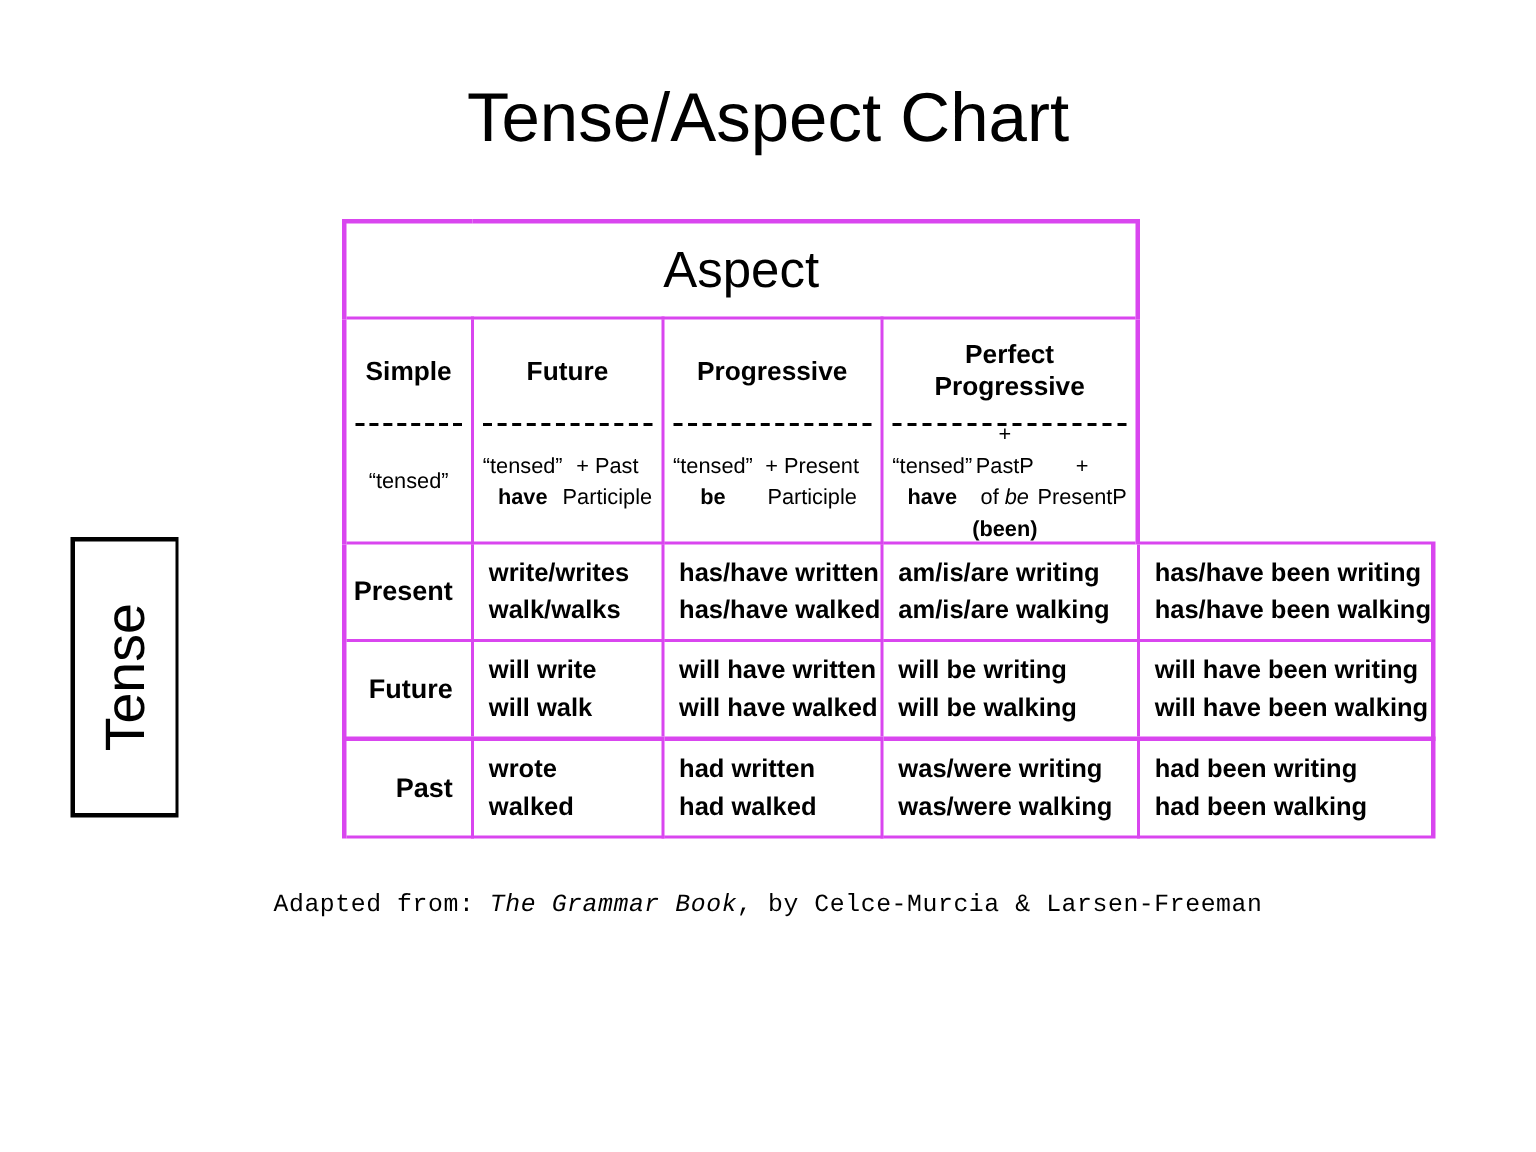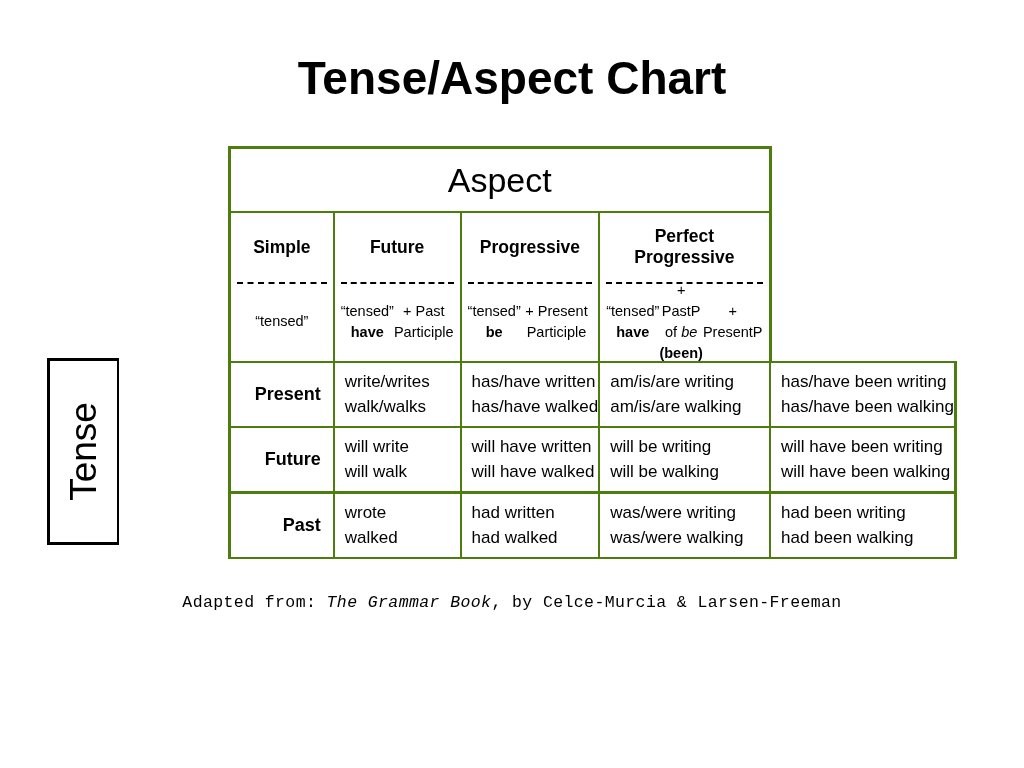--- a/index.html
+++ b/index.html
@@ -17,21 +17,21 @@
   }
 
   
   #page-title {
     position: absolute;
     left: 0;
     top: 55px;
     width: 1024px;
     text-align: center;
     font-size: 46px;
-    font-weight: 700;
+    font-weight: 400;
     letter-spacing: 0px;
     line-height: 1;
   }
 
   
   #tense-block {
     position: absolute;
     left: 47px;
     top: 358px;
     width: 72px;
@@ -57,21 +57,21 @@
   #chart-table {
     position: absolute;
     left: 228px;
     top: 146px;
     width: 729px;
     border-collapse: collapse;
     background: #fff;
     z-index: 1;
   }
   #chart-table td {
-    border: 2px solid #4d7c0f;
+    border: 2px solid #d946ef;
     padding: 0;
     vertical-align: middle;
     background: #fff;
   }
 
   
   #chart-table .outer-left   { border-left-width: 3px; }
   #chart-table .outer-right  { border-right-width: 3px; }
   #chart-table .outer-top    { border-top-width: 3px; }
   #chart-table .outer-bottom { border-bottom-width: 3px; }
@@ -126,21 +126,21 @@
     font-size: 18px;
     font-weight: bold;
     box-sizing: border-box;
   }
 
   
   .data-cell {
     height: 63px;
     padding: 0 0 0 10px !important;
     font-size: 17px;
-    font-weight: 400;
+    font-weight: 700;
     line-height: 1.42;
     text-align: left;
   }
   .data-cell .line { display: block; white-space: nowrap; }
 
   
   #footer-note {
     position: absolute;
     left: 0;
     top: 595px;

